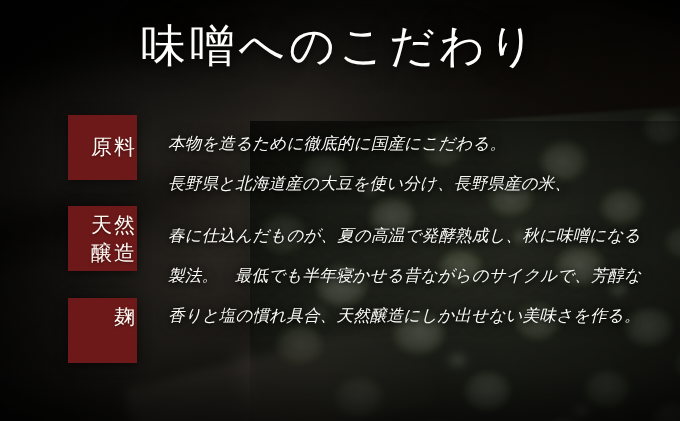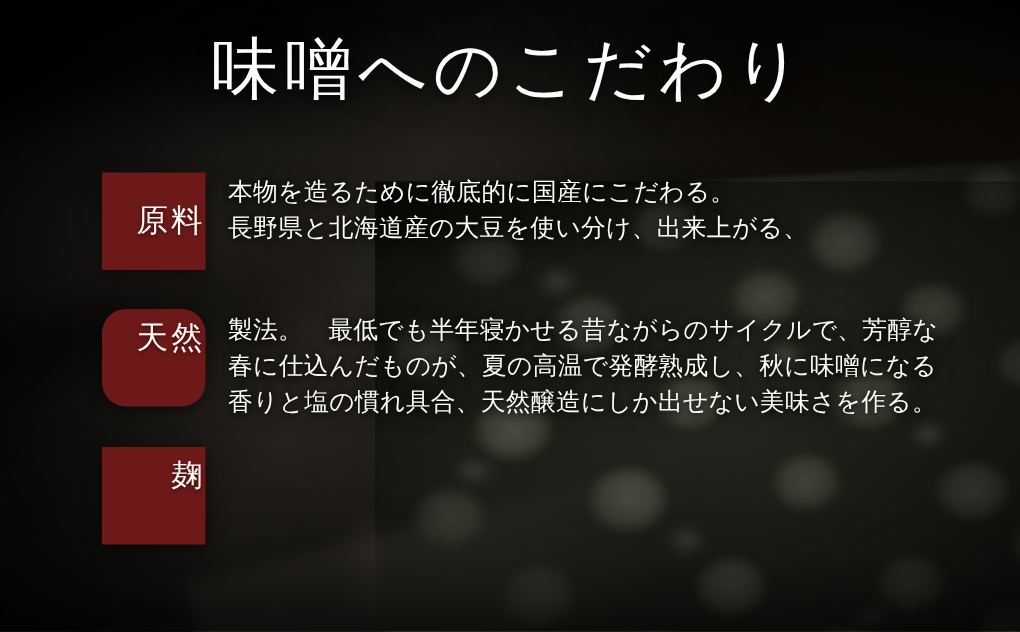--- a/index.html
+++ b/index.html
@@ -211,34 +211,34 @@
     color: #fff8f2;
     text-align: right;
     font-size: 21px;
     line-height: 28px;
     letter-spacing: 2px;
     padding: 0;
     text-shadow: 0 1px 3px rgba(0,0,0,0.5);
     box-shadow: 0 2px 10px rgba(0,0,0,0.55);
   }
   .tag-1 { height: 65px; padding-top: 18px; }
-  .tag-2 { height: 65px; padding-top: 5px; border-radius: 16px; }
+  .tag-2 { height: 65px; padding-top: 5px; }
   .tag-3 { height: 65px; padding-top: 5px; }
   .tag span { display: block; }
 
   .body-text {
     margin-left: 15px;
     color: #fbfbf8;
     font-size: 16.5px;
     line-height: 24px;
     letter-spacing: 0.2px;
     text-shadow: 0 1px 5px rgba(0,0,0,0.92), 0 0 14px rgba(0,0,0,0.7);
     white-space: nowrap;
   }
-  .body-text p { margin: 0; }
+  .body-text p { margin: 16px; font-style: italic; }
   .body-text.shift-1 { padding-top: 1px; }
   .body-text.shift-2 { padding-top: 2px; }
   .body-text.shift-3 { padding-top: 12px; }
 </style>
 </head>
 <body>
 
 <div class="stage">
 
   <div class="bg-base"></div>
@@ -256,31 +256,32 @@
   <div class="content">
 
     <div class="page-title">味噌へのこだわり</div>
 
     <div class="section section-1">
       <div class="tag tag-1">
         <span>原料</span>
       </div>
       <div class="body-text shift-1">
         <p>本物を造るために徹底的に国産にこだわる。</p>
-        <p>長野県と北海道産の大豆を使い分け、出来上がる、</p>
+        <p>長野県と北海道産の大豆を使い分け、長野県産の米、</p>
       </div>
     </div>
 
     <div class="section section-2">
       <div class="tag tag-2">
         <span>天然</span>
+        <span>醸造</span>
       </div>
       <div class="body-text shift-2">
+        <p>春に仕込んだものが、夏の高温で発酵熟成し、秋に味噌になる</p>
         <p>製法。　最低でも半年寝かせる昔ながらのサイクルで、芳醇な</p>
-        <p>春に仕込んだものが、夏の高温で発酵熟成し、秋に味噌になる</p>
         <p>香りと塩の慣れ具合、天然醸造にしか出せない美味さを作る。</p>
       </div>
     </div>
 
     <div class="section section-3">
       <div class="tag tag-3">
         <span>麹</span>
       </div>
     </div>
 

